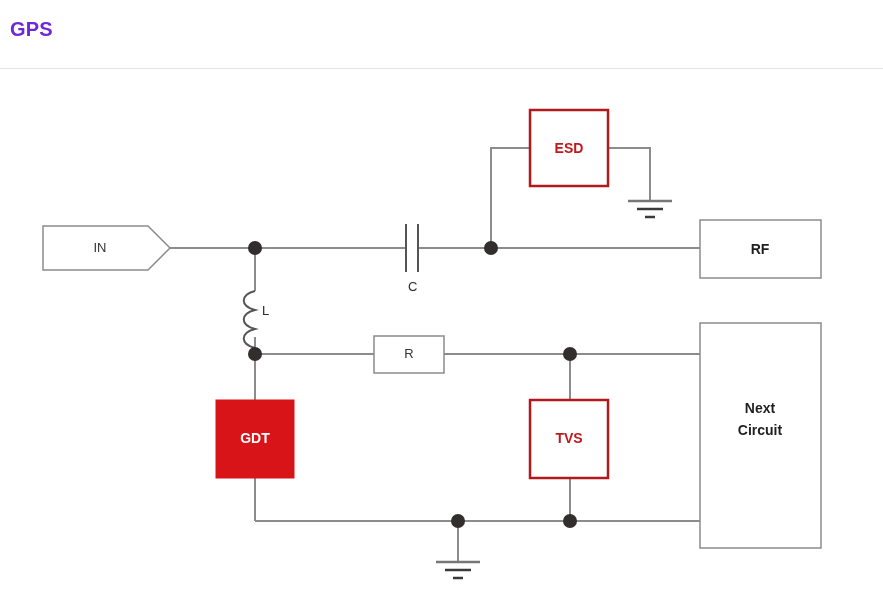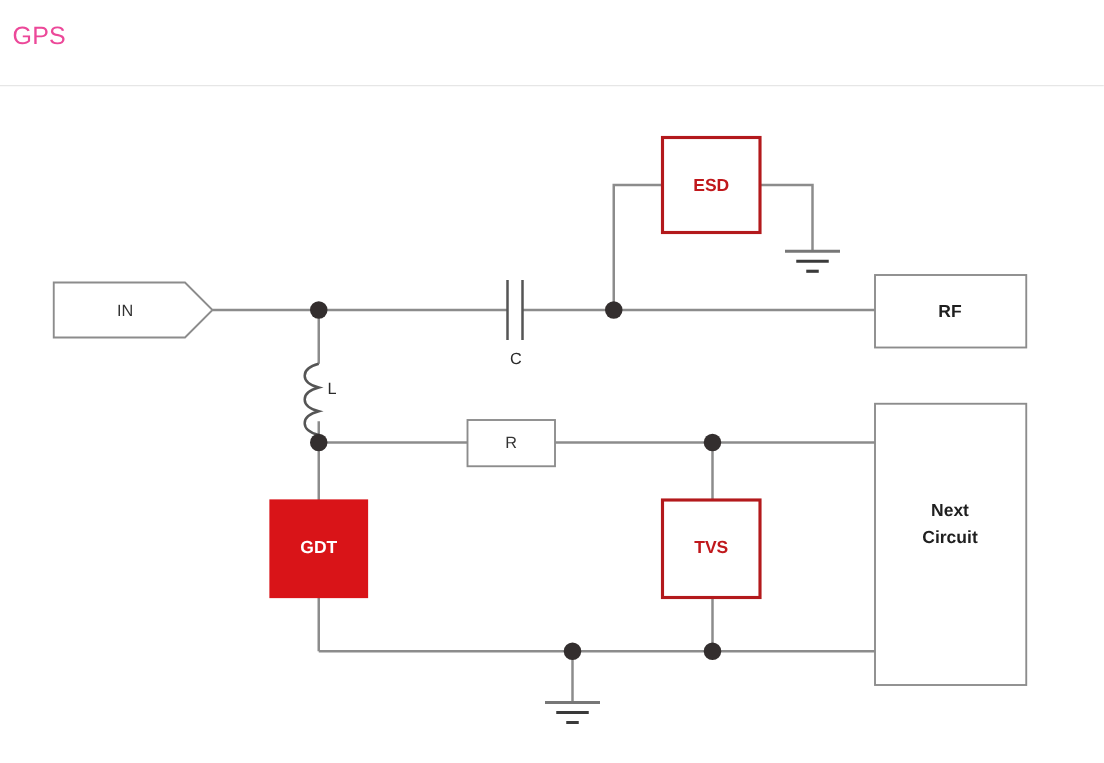--- a/index.html
+++ b/index.html
@@ -12,22 +12,22 @@
     height: 610px;
     font-family: "Liberation Sans", sans-serif;
     position: relative;
     overflow: hidden;
   }
   #page-title {
     position: absolute;
     left: 10px;
     top: 18px;
     font-size: 20px;
-    color: #ec4899;
-    font-weight: 400;
+    color: #6d28d9;
+    font-weight: 700;
     letter-spacing: 0.2px;
   }
   #title-divider {
     position: absolute;
     left: 0px;
     top: 68px;
     width: 883px;
     height: 1px;
     background: #e6e6e6;
   }

